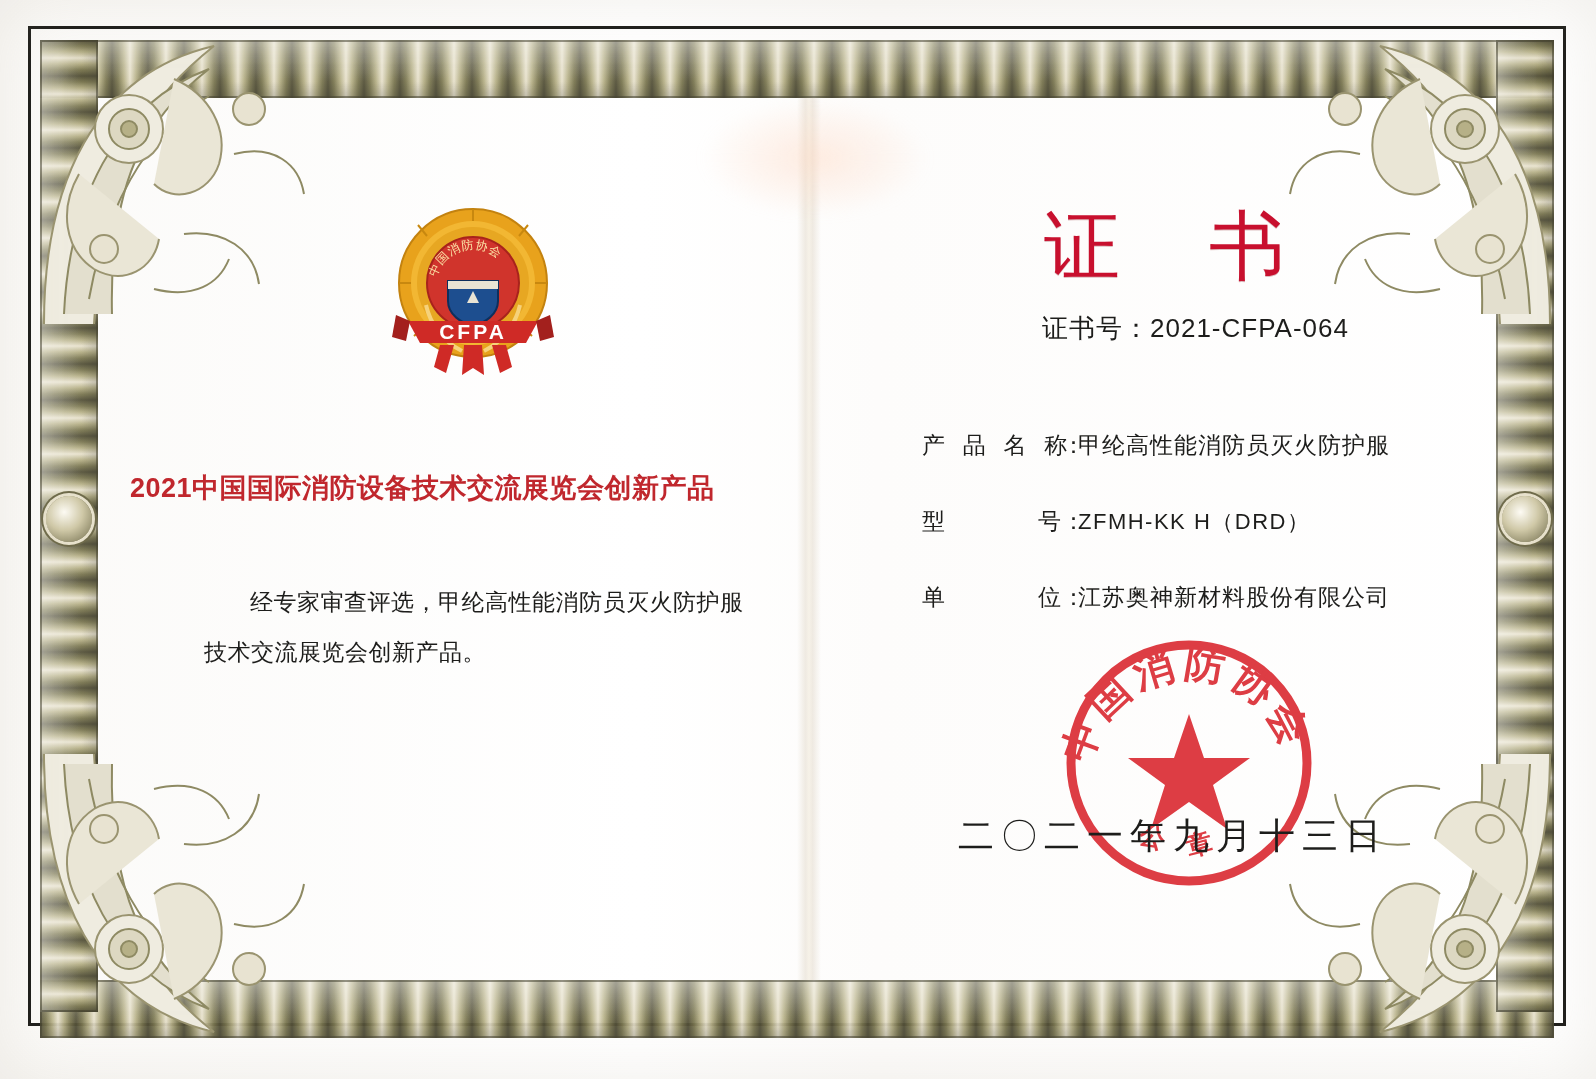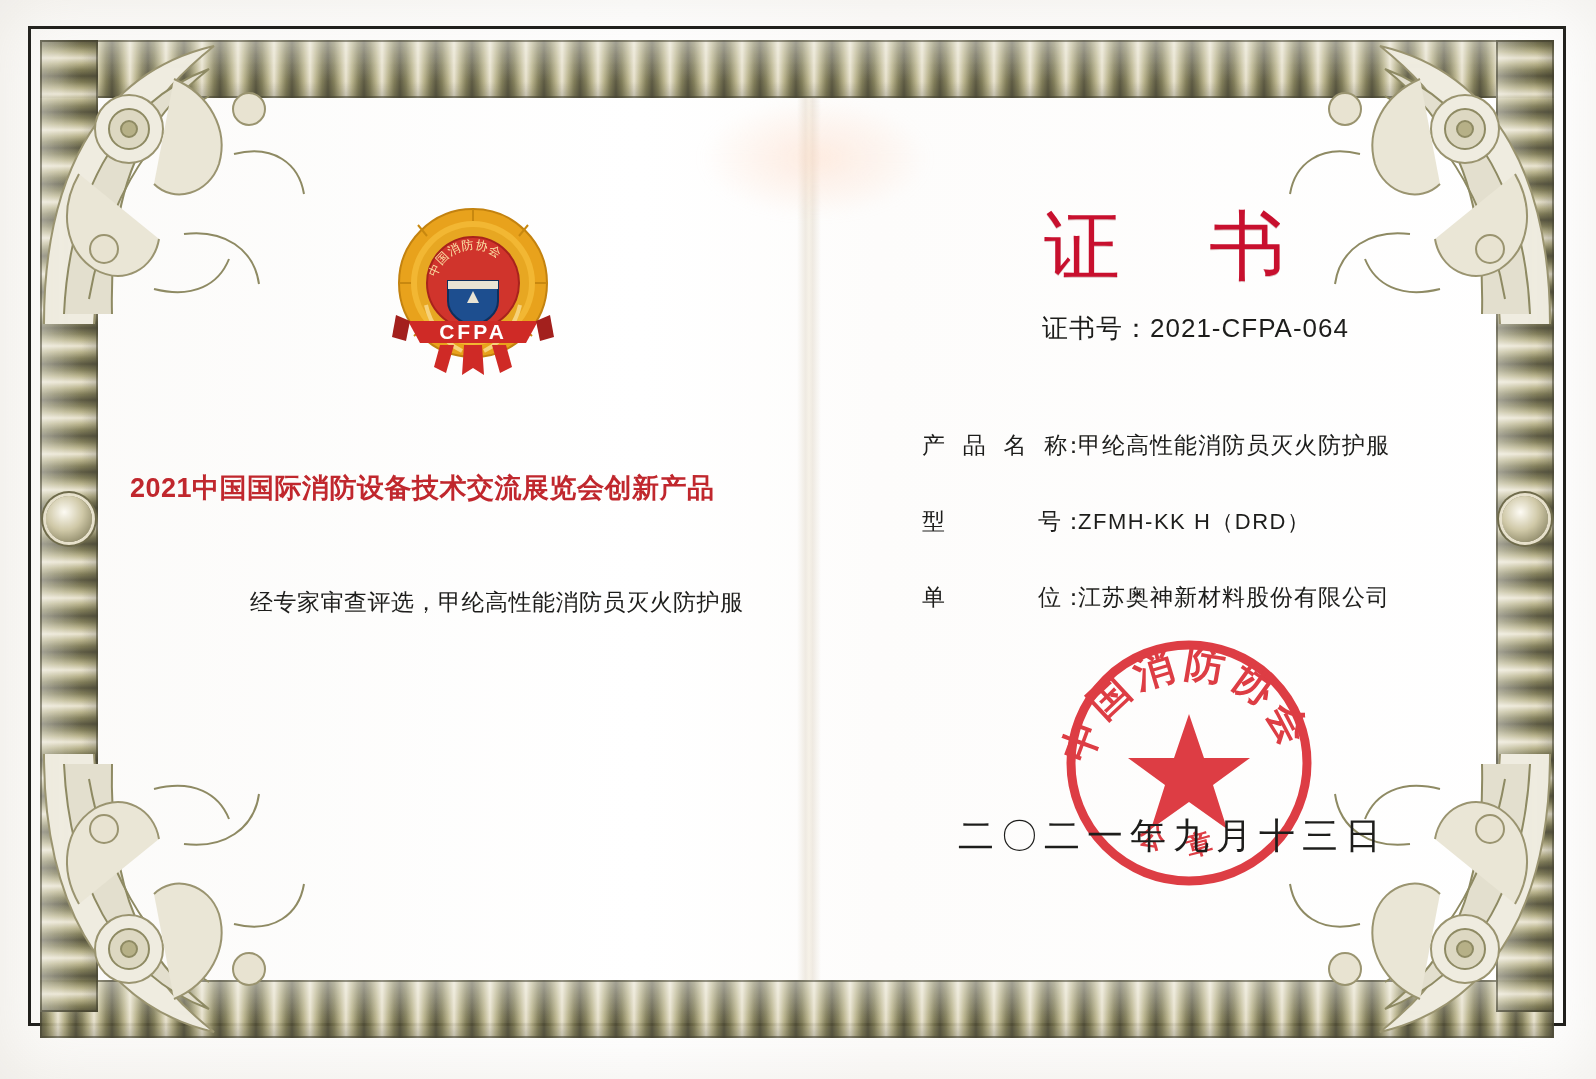--- a/index.html
+++ b/index.html
@@ -408,20 +408,21 @@
             <path d="M128 150 l-14 0 l8 28 l12 -6 z"></path>
             <path d="M86 150 h18 l2 30 l-11 -7 l-11 7 z"></path>
           </g>
         </svg>
       </div>
 
       <div class="left-title">2021中国国际消防设备技术交流展览会创新产品</div>
 
       <div class="left-body">
         <p class="indent">经专家审查评选，甲纶高性能消防员灭火防护服</p>
+        <p>技术交流展览会创新产品。</p>
       </div>
     </div>
 
     <div class="right-page">
 
       <div class="cert-heading">证 书</div>
 
       <div class="cert-number">证书号：2021-CFPA-064</div>
 
       <div class="field-list">

